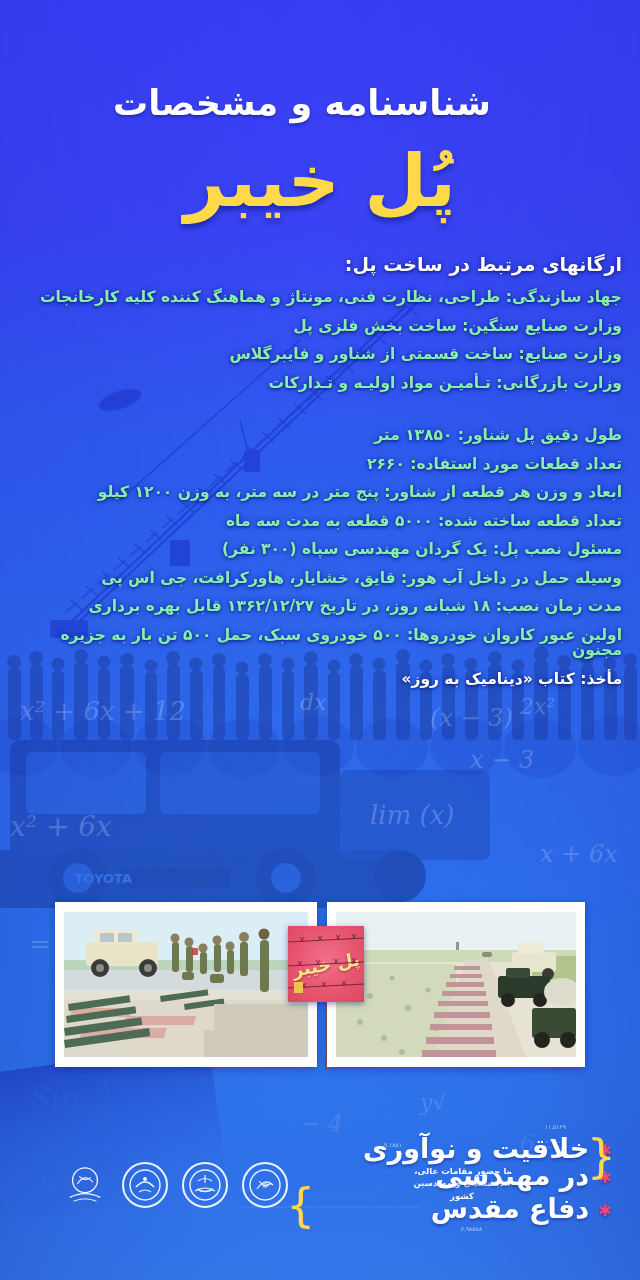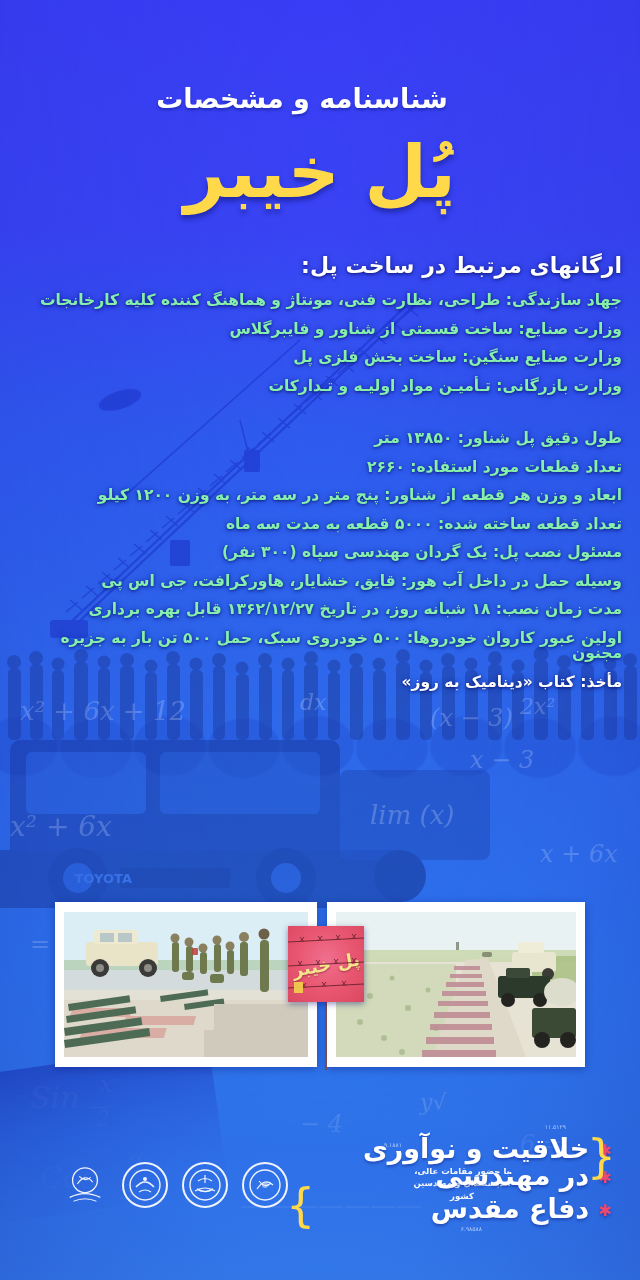--- a/index.html
+++ b/index.html
@@ -34,41 +34,41 @@
     background:linear-gradient(180deg,rgba(40,110,235,0) 0%,rgba(48,124,238,.55) 35%,rgba(56,140,242,.85) 100%);}
   .bg-diag{position:absolute;left:-40px;top:1060px;width:260px;height:150px;
     background:linear-gradient(160deg,#1b3fb9 0%,#2a5fd8 60%,rgba(42,95,216,0) 100%);
     transform:rotate(-8deg);opacity:.75;}
   .bg-vignette{position:absolute;inset:0;
     background:radial-gradient(ellipse at 50% 22%,rgba(58,68,245,.0) 0%,rgba(35,50,200,.18) 70%,rgba(25,38,170,.32) 100%);}
 
   
   .title-wrap{position:absolute;top:84px;right:0;left:0;text-align:center;z-index:6;}
   .title-sub{
-    color:#ffffff;font-size:27px;font-weight:bold;line-height:1.1;
+    color:#ffffff;font-size:35px;font-weight:bold;line-height:1.1;
     letter-spacing:0px;
     text-shadow:0 2px 3px rgba(10,20,110,.45);
     padding-right:36px;
   }
   .title-main{
     color:#ffd94a;font-size:72px;font-weight:bold;line-height:1.0;
     margin-top:22px;
     text-shadow:0 4px 5px rgba(10,20,110,.5);
   }
 
   
   .content{position:absolute;top:255px;right:0;left:0;z-index:6;padding:0 18px 0 18px;}
   .line{
     text-align:right;
     font-size:15.5px;font-weight:bold;line-height:1.0;
     margin-bottom:13px;
     text-shadow:0 1px 3px rgba(8,16,100,.75), 0 0 6px rgba(8,16,100,.45);
     direction:rtl;
   }
-  .line.white{color:#ffffff;font-size:22px;margin-bottom:16px;}
+  .line.white{color:#ffffff;font-size:19px;margin-bottom:16px;}
   .line.yellow{color:#86efac;}
   .gap-block{height:24px;}
   .line.source{color:#ffffff;}
 
   
   .photos{position:absolute;left:55px;top:902px;width:530px;height:165px;z-index:7;}
   .frame{position:absolute;top:0;height:165px;background:#ffffff;padding:0;
     box-shadow:0 2px 8px rgba(10,20,110,.4);}
   .frame.left{left:0;width:262px;}
   .frame.right{left:272px;width:258px;}
@@ -312,22 +312,22 @@
   <div class="title-wrap">
     <div class="title-sub">شناسنامه و مشخصات</div>
     <div class="title-main">پُل خیبر</div>
   </div>
 
   <div class="content">
 
     <div class="line white">ارگانهای مرتبط در ساخت پل:</div>
 
     <div class="line yellow">جهاد سازندگی: طراحی، نظارت فنی، مونتاژ و هماهنگ کننده کلیه کارخانجات</div>
+    <div class="line yellow">وزارت صنایع سنگین: ساخت بخش فلزی پل</div>
     <div class="line yellow">وزارت صنایع: ساخت قسمتی از شناور و فایبرگلاس</div>
-    <div class="line yellow">وزارت صنایع سنگین: ساخت بخش فلزی پل</div>
     <div class="line yellow">وزارت بازرگانی: تـأمیـن مواد اولیـه و تـدارکات</div>
 
     <div class="gap-block"></div>
 
     <div class="line yellow">طول دقیق پل شناور: ۱۳۸۵۰ متر</div>
     <div class="line yellow">تعداد قطعات مورد استفاده: ۲۶۶۰</div>
     <div class="line yellow">ابعاد و وزن هر قطعه از شناور: پنج متر در سه متر، به وزن ۱۲۰۰ کیلو</div>
     <div class="line yellow">تعداد قطعه ساخته شده: ۵۰۰۰ قطعه به مدت سه ماه</div>
     <div class="line yellow">مسئول نصب پل: یک گردان مهندسی سپاه (۳۰۰ نفر)</div>
     <div class="line yellow">وسیله حمل در داخل آب هور: قایق، خشایار، هاورکرافت، جی اس پی</div>

